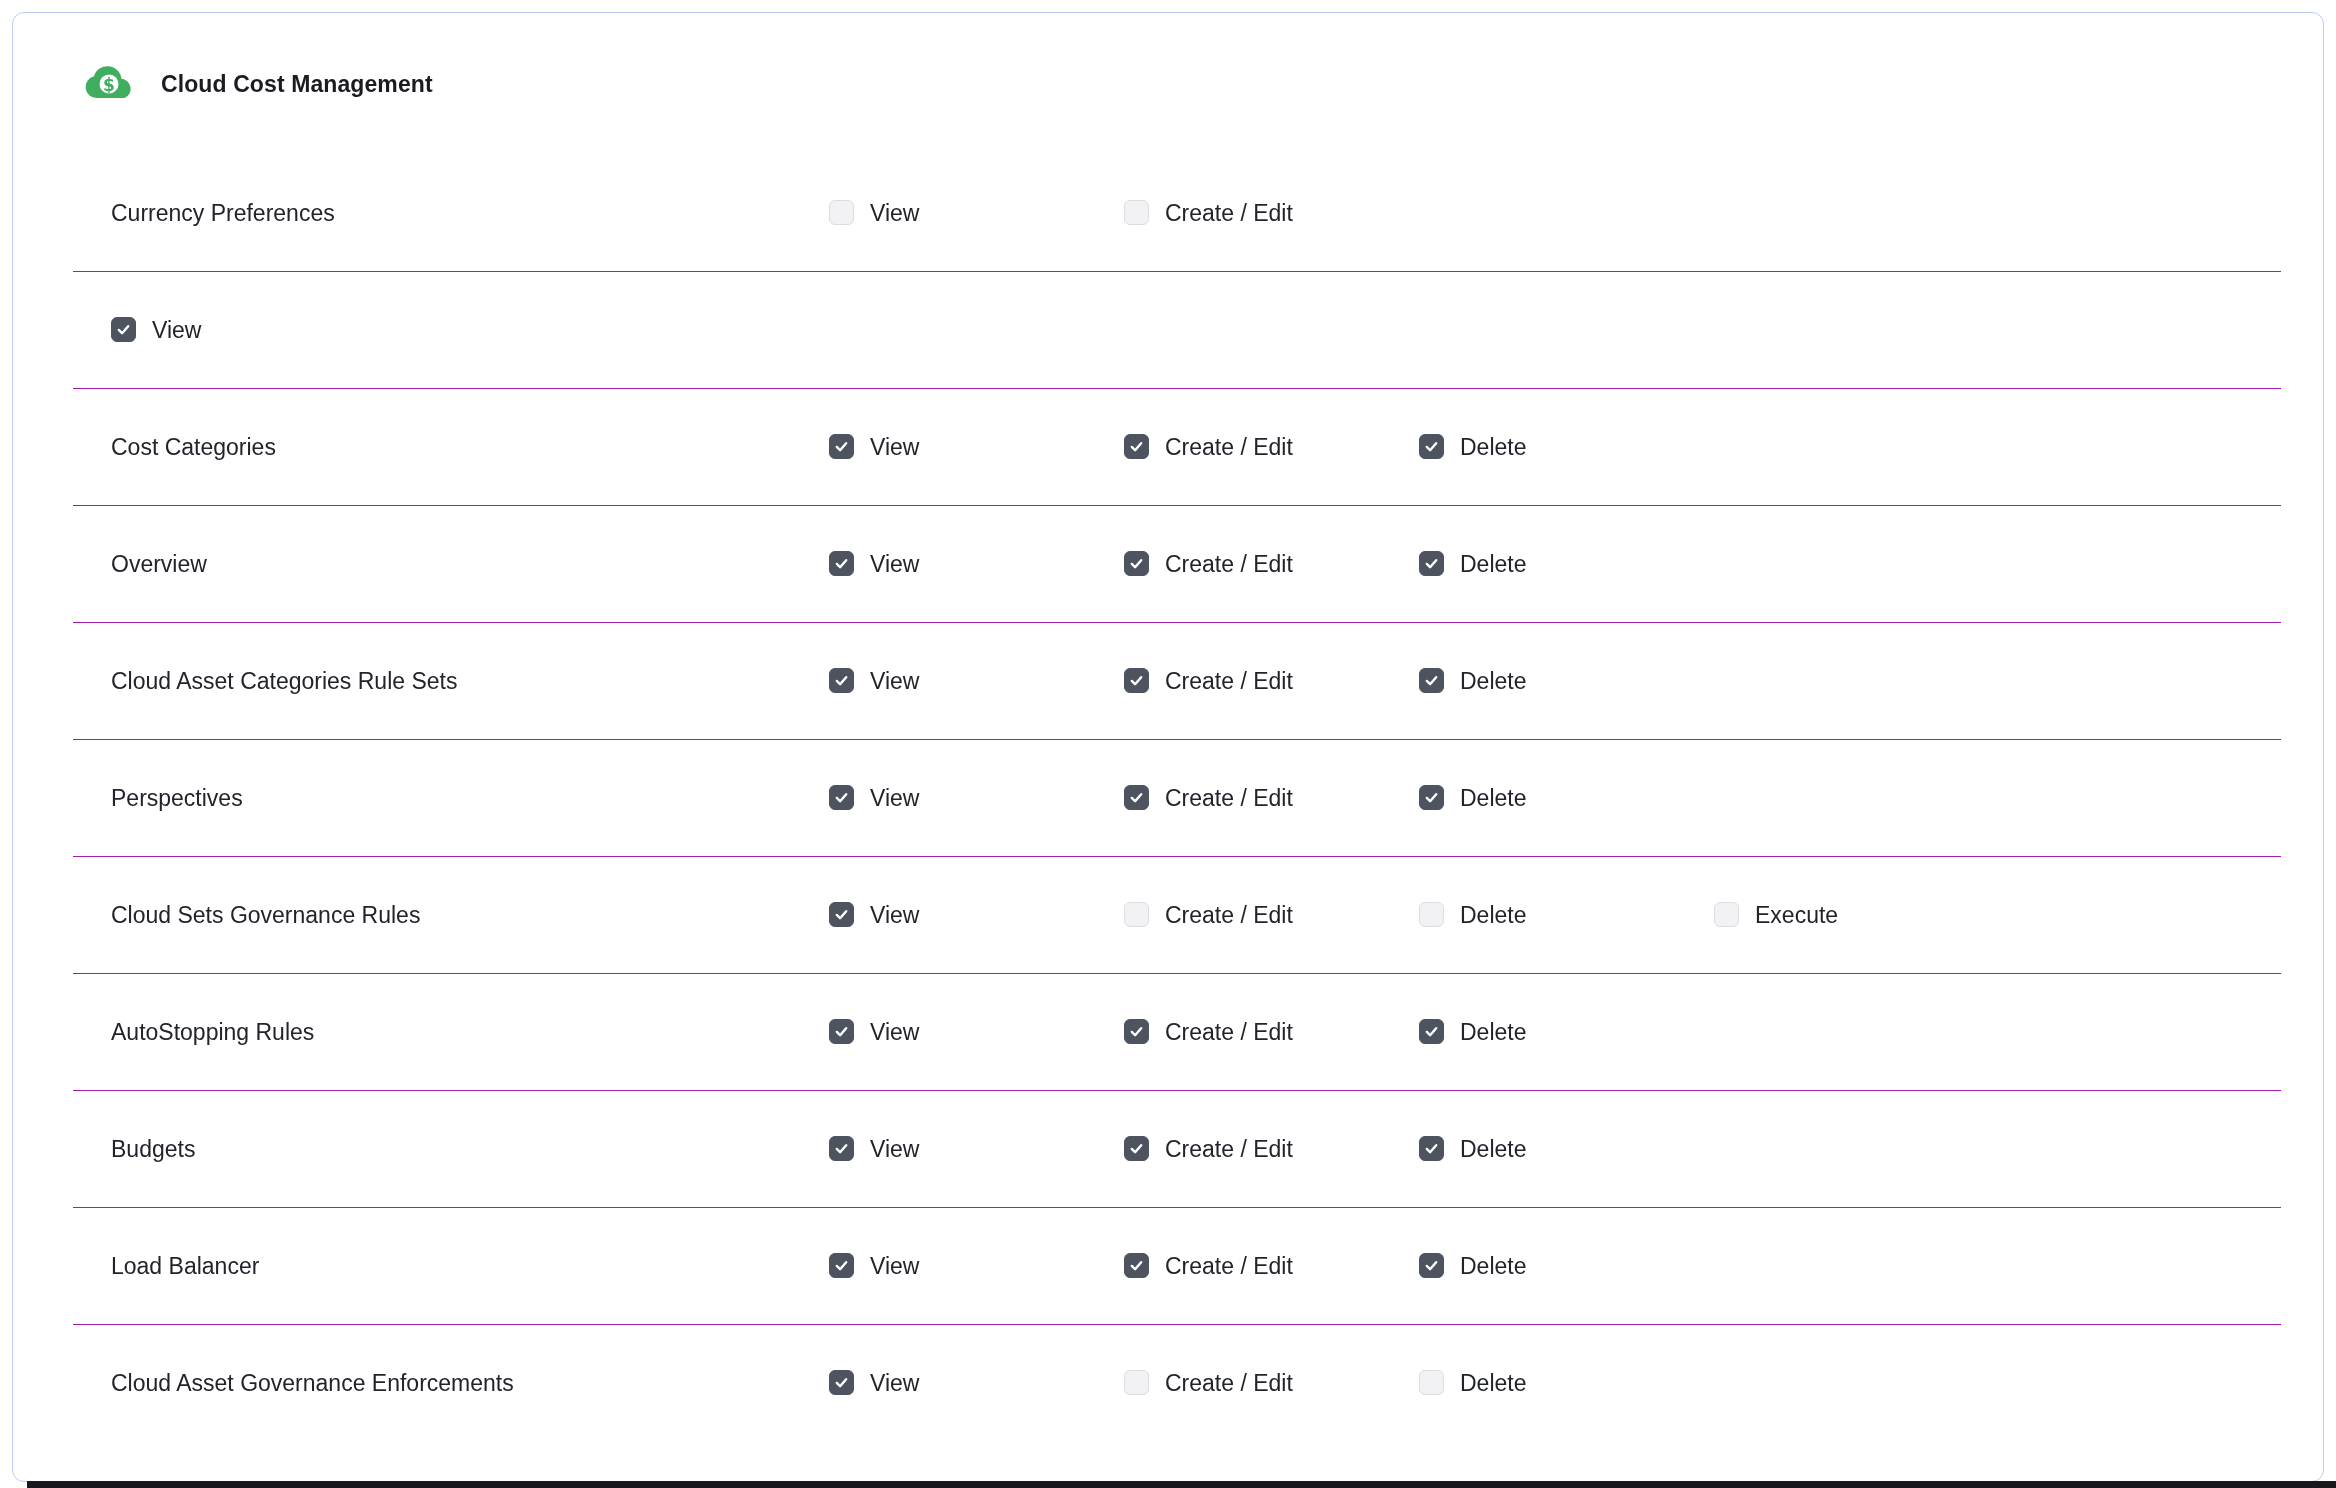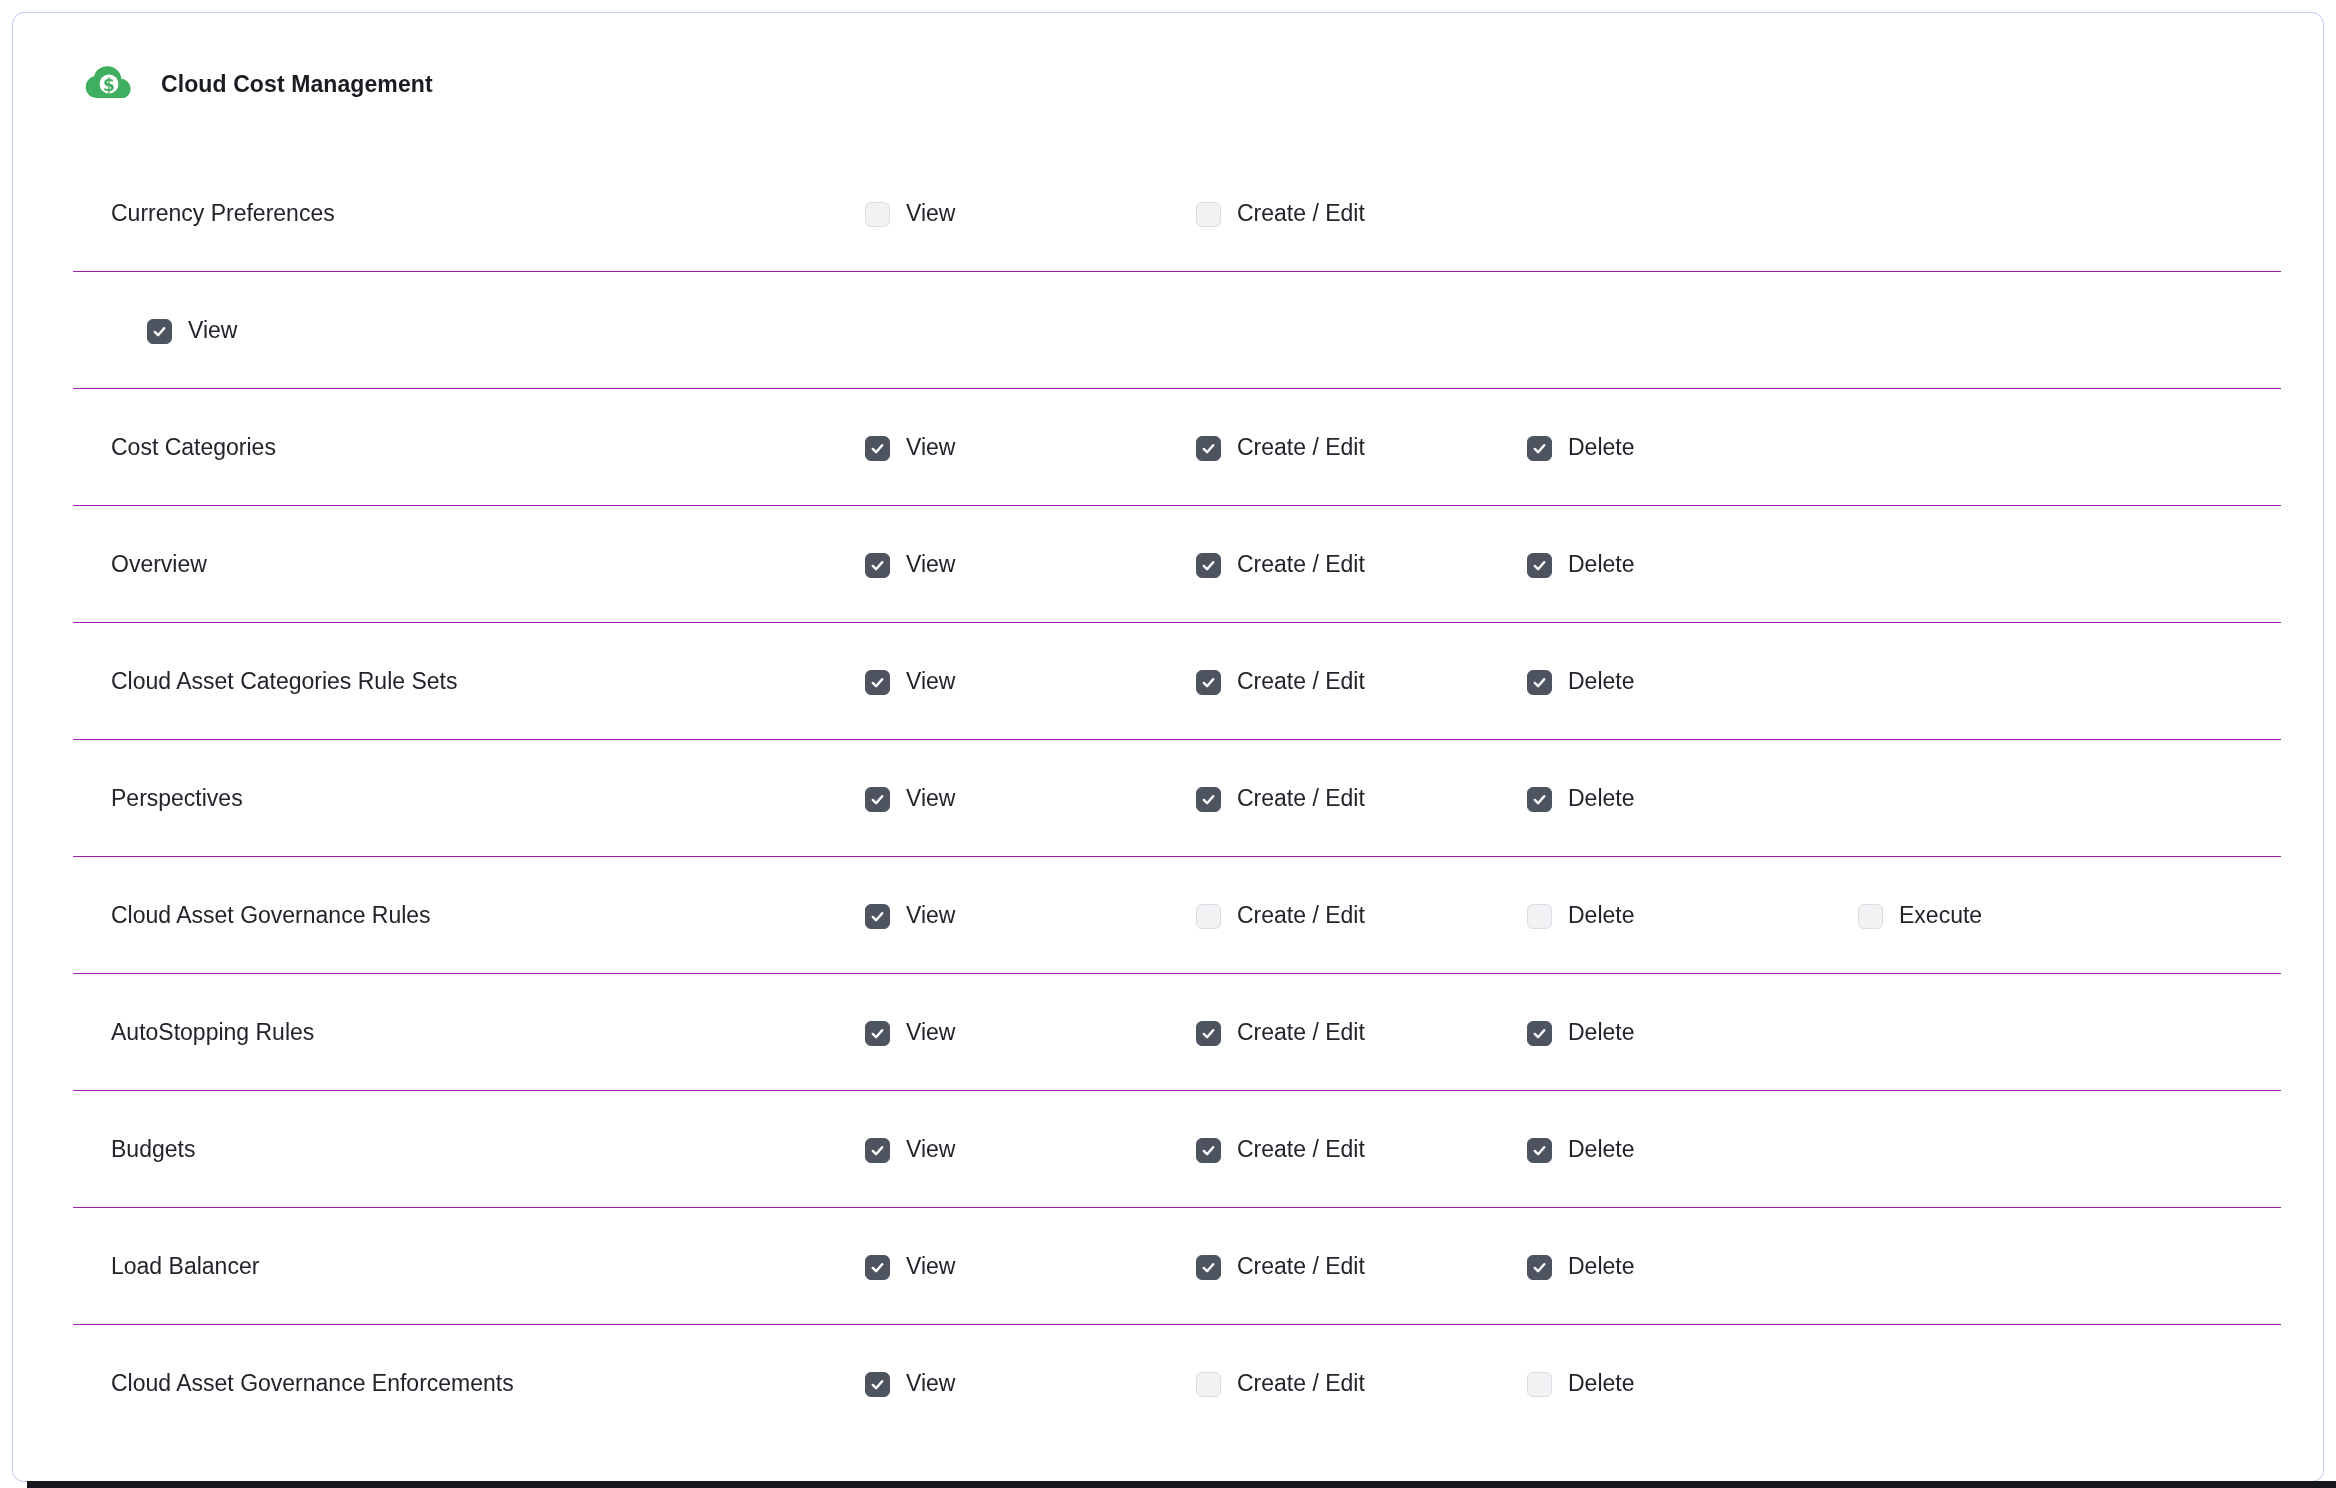--- a/index.html
+++ b/index.html
@@ -45,25 +45,24 @@
   }
   .perm-row:last-child { border-bottom: none; }
   .resource-label {
     flex: 0 0 718px;
     width: 718px;
     font-size: 23px;
     color: #22242b;
   }
   .perm-cell {
     display: flex;
-    align-items: flex-end;
+    align-items: flex-start;
     flex: 0 0 295px;
     width: 295px;
     cursor: pointer;
-    margin-left: 36px;
   }
   .checkbox {
     width: 25px; height: 25px;
     flex: 0 0 25px;
     border-radius: 6px;
     background: #f2f2f5;
     border: 1px solid #dcdce3;
     display: flex;
     align-items: center;
     justify-content: center;
@@ -223,21 +222,21 @@
         <label class="perm-cell">
           <span class="checkbox checked">
             <svg width="15" height="15" viewBox="0 0 16 16">
               <path d="M3 8.5 L6.5 12 L13 4.5" fill="none" stroke="#ffffff" stroke-width="2.6" stroke-linecap="round" stroke-linejoin="round"></path>
             </svg>
           </span>
           <span class="perm-label">Delete</span>
         </label>
       </div>
       <div class="perm-row">
-        <div class="resource-label">Cloud Asset Governance Rules</div>
+        <div class="resource-label">Cloud Sets Governance Rules</div>
         <label class="perm-cell">
           <span class="checkbox checked">
             <svg width="15" height="15" viewBox="0 0 16 16">
               <path d="M3 8.5 L6.5 12 L13 4.5" fill="none" stroke="#ffffff" stroke-width="2.6" stroke-linecap="round" stroke-linejoin="round"></path>
             </svg>
           </span>
           <span class="perm-label">View</span>
         </label>
         <label class="perm-cell">
           <span class="checkbox"></span>

